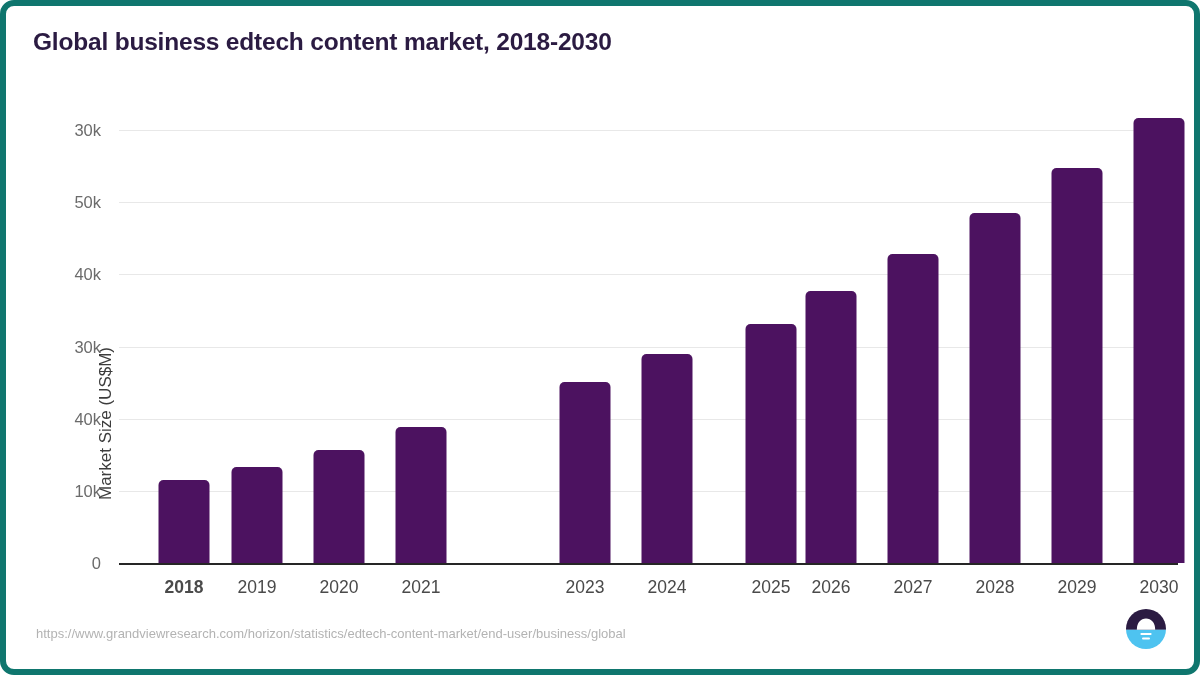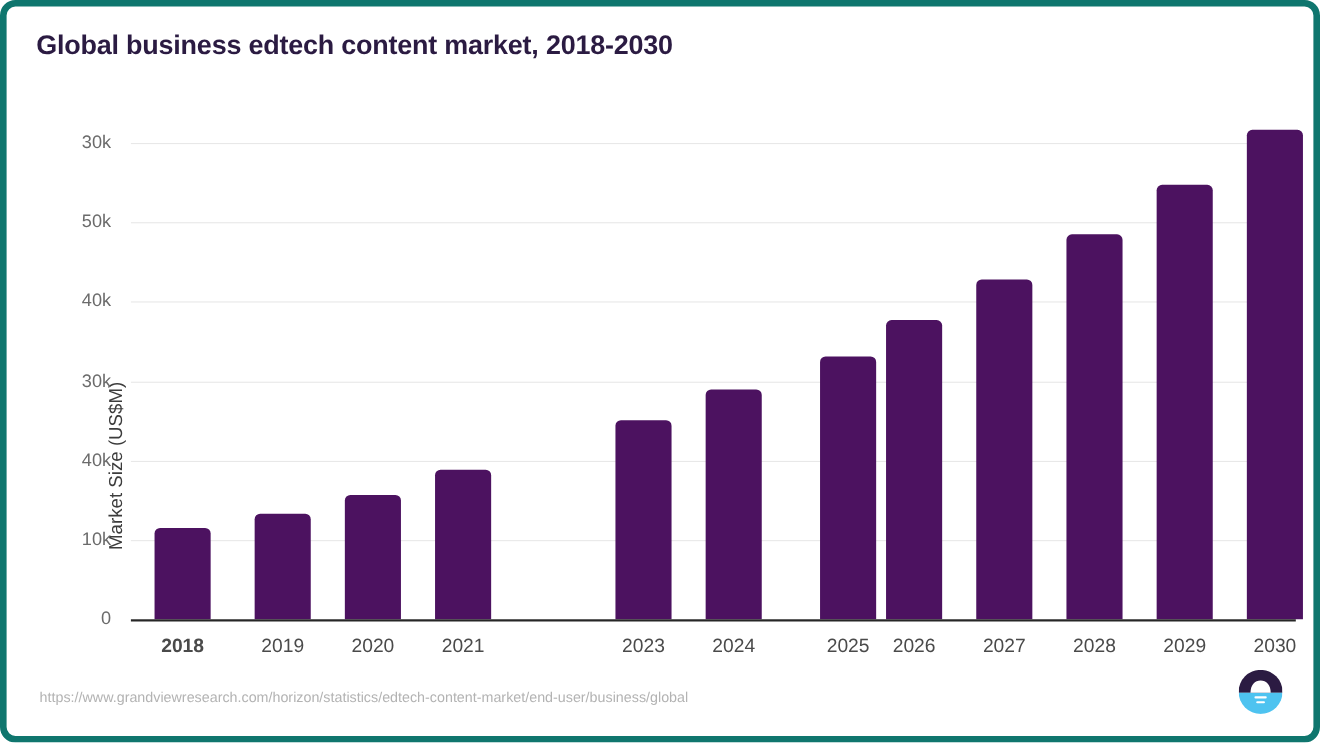--- a/index.html
+++ b/index.html
@@ -171,21 +171,21 @@
     <div id="yticks">
         <div class="ytick" style="top: 433px;">0</div>
         <div class="ytick" style="top: 360.833px;">10k</div>
         <div class="ytick" style="top: 288.667px;">40k</div>
         <div class="ytick" style="top: 216.5px;">30k</div>
         <div class="ytick" style="top: 144.333px;">40k</div>
         <div class="ytick" style="top: 72.1667px;">50k</div>
         <div class="ytick" style="top: 0px;">30k</div>
       </div>
     <div class="bars" id="bars">
-        <div class="bar-slot" style="left: 6px; font-weight: bold;">
+        <div class="bar-slot" style="left: 24px; font-weight: bold;">
           <div class="bar" style="height: 82.9917px; background: rgb(76, 18, 96);"></div>
           <div class="xtick">2018</div>
         </div>
         <div class="bar-slot" style="left: 97px;">
           <div class="bar" style="height: 95.9817px; background: rgb(76, 18, 96);"></div>
           <div class="xtick">2019</div>
         </div>
         <div class="bar-slot" style="left: 179px;">
           <div class="bar" style="height: 113.302px; background: rgb(76, 18, 96);"></div>
           <div class="xtick">2020</div>

